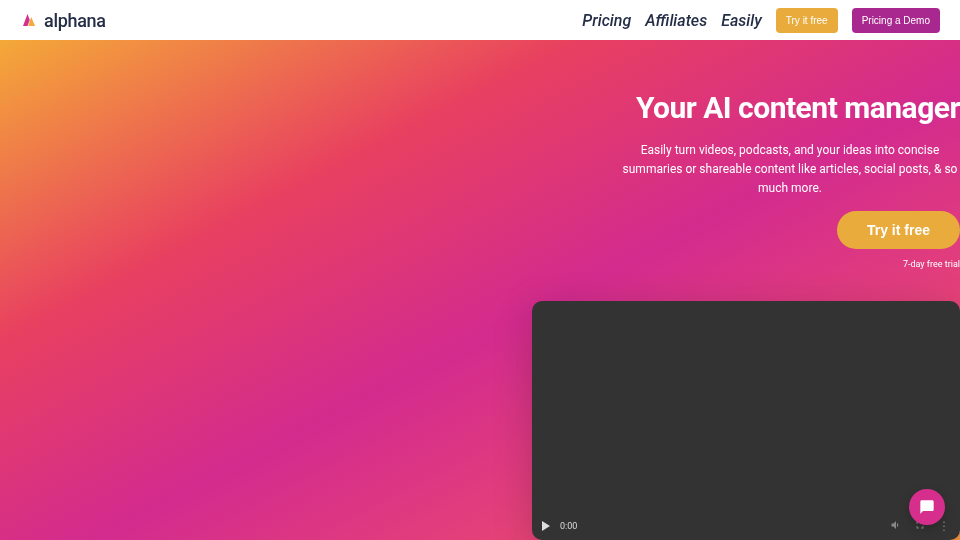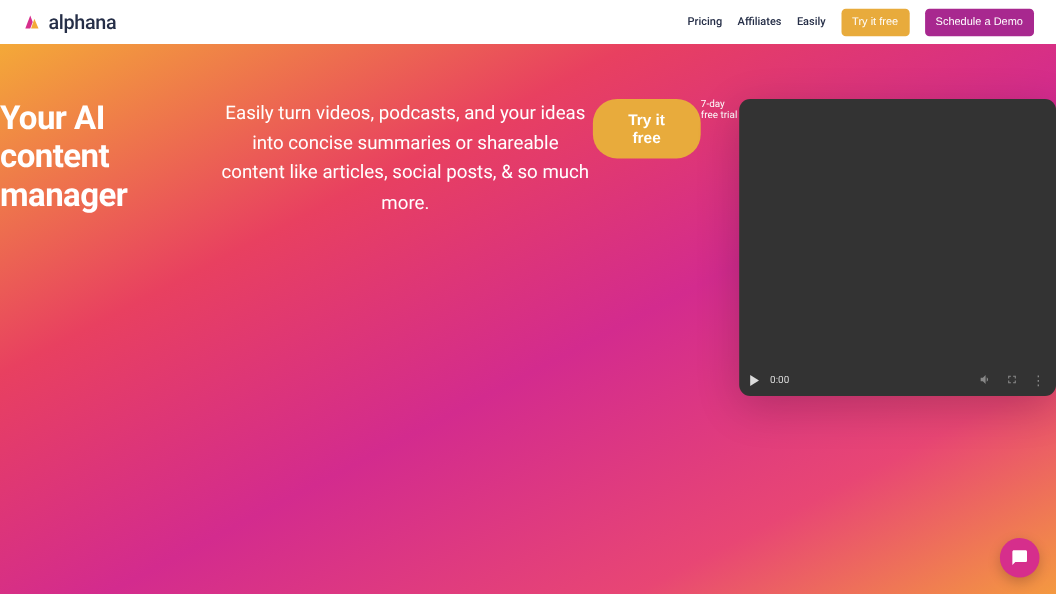--- a/index.html
+++ b/index.html
@@ -28,24 +28,25 @@
       font-weight: 500;
       color: #252e47;
       letter-spacing: -0.3px;
     }
     .nav {
       display: flex;
       align-items: center;
       gap: 14px;
     }
     .nav-link {
-      font-size: 10px;
+      font-size: 16px;
       color: #252e47;
       text-decoration: none;
       font-weight: 500;
+      font-style: italic;
     }
     .btn-try {
       background: #e8ab3c;
       color: #fff;
       border: none;
       border-radius: 4px;
       padding: 7px 10px;
       font-size: 10px;
       font-weight: 500;
       cursor: pointer;
@@ -59,58 +60,59 @@
       font-size: 10px;
       font-weight: 500;
       cursor: pointer;
     }
     
     .hero {
       height: 500px;
       background: linear-gradient(135deg, #f4a938 0%, #e8483e 25%, #d9287d 50%, #c82590 75%, #f28b3a 100%);
       background: linear-gradient(to bottom right, #f4a938 0%, #e84060 30%, #d32b8e 55%, #e84674 80%, #f49940 100%);
       display: flex;
-      align-items: flex-start;
+      flex-direction: column;
+      align-items: flex-end;
       padding-top: 50px;
       position: relative;
     }
     .hero-title {
       color: #fff;
       font-size: 30px;
       font-weight: 700;
       letter-spacing: -0.5px;
       margin-bottom: 16px;
     }
     .hero-subtitle {
       color: #fff;
-      font-size: 17px;
+      font-size: 12px;
       text-align: center;
       line-height: 1.6;
       max-width: 340px;
-      margin-bottom: 22px;
+      margin-bottom: 12px;
     }
     .btn-hero {
       background: #e8ab3c;
       color: #fff;
       border: none;
       border-radius: 22px;
       padding: 11px 30px;
       font-size: 14px;
       font-weight: 600;
       cursor: pointer;
       margin-bottom: 10px;
     }
     .trial-text {
       color: #fff;
       font-size: 9px;
       margin-bottom: 32px;
     }
     
     .video-container {
-      width: 470px;
+      width: 428px;
       height: 270px;
       background: #333333;
       border-radius: 10px;
       position: relative;
       box-shadow: 0 10px 40px rgba(0,0,0,0.2);
     }
     .video-controls {
       position: absolute;
       bottom: 0;
       left: 0;
@@ -183,21 +185,21 @@
         <path d="M 11 20 L 15 8 L 20 20 Z" fill="#f4a938"></path>
       </svg>
     </div>
     <span class="logo-text">alphana</span>
   </div>
   <nav class="nav">
     <a href="#" class="nav-link">Pricing</a>
     <a href="#" class="nav-link">Affiliates</a>
     <a href="#" class="nav-link">Easily</a>
     <button class="btn-try">Try it free</button>
-    <button class="btn-demo">Schedule a Demo</button>
+    <button class="btn-demo">Pricing a Demo</button>
   </nav>
 </header>
 
 <section class="hero">
   <h1 class="hero-title">Your AI content manager</h1>
   <p class="hero-subtitle">Easily turn videos, podcasts, and your ideas into concise summaries or shareable content like articles, social posts, &amp; so much more.</p>
   <button class="btn-hero">Try it free</button>
   <div class="trial-text">7-day free trial</div>
 
   <div class="video-container">

